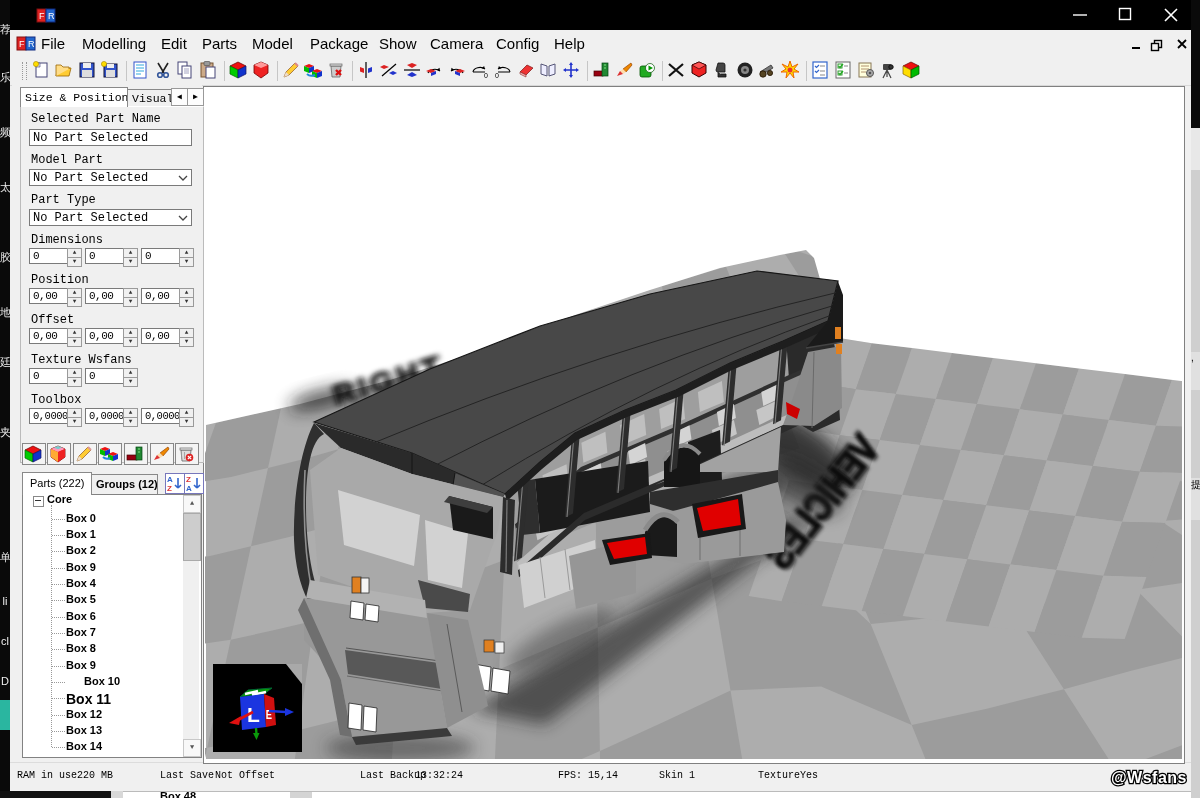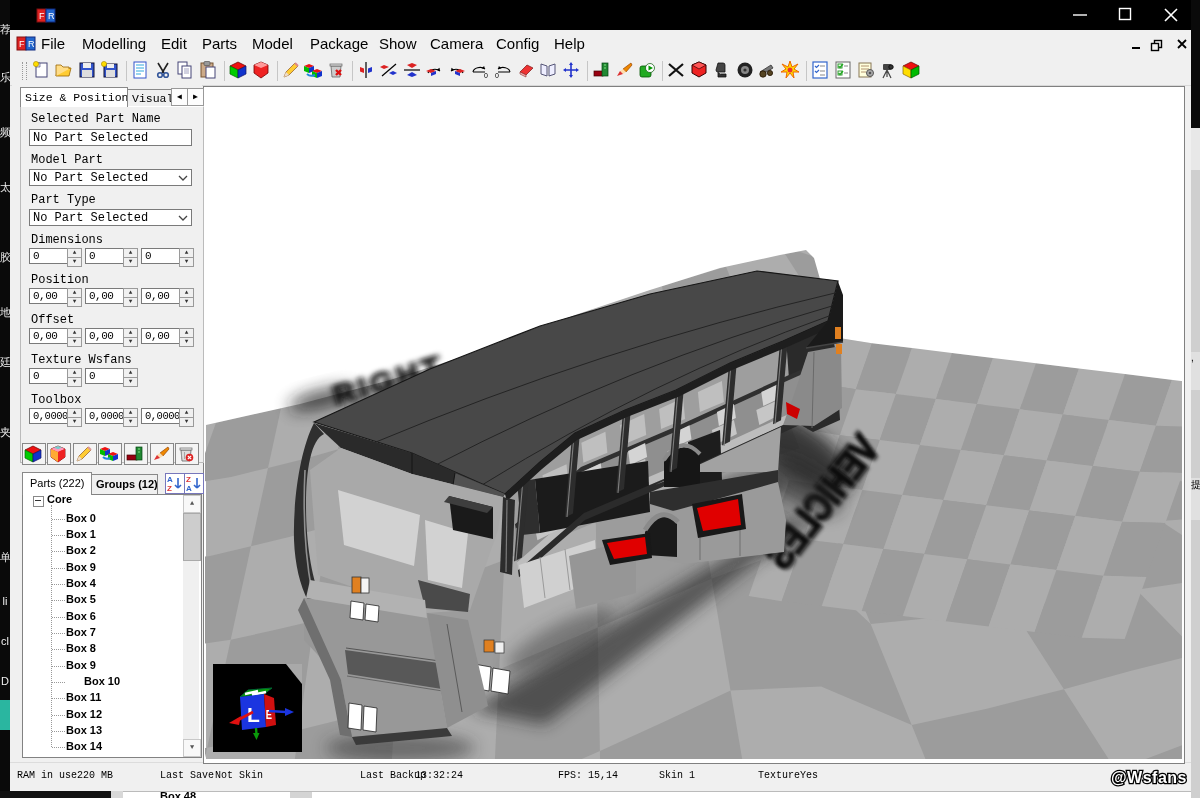--- a/index.html
+++ b/index.html
@@ -279,21 +279,21 @@
 <div class="ticon" style="left:891px"><svg width="20" height="20" viewBox="0 0 20 20">
             <polygon points="10,2 18,6 10,10 2,6" fill="#e11" stroke="#600" stroke-width="0.7"></polygon>
             <polygon points="2,6 10,10 10,18 2,14" fill="#fd0" stroke="#860" stroke-width="0.7"></polygon>
             <polygon points="18,6 10,10 10,18 18,14" fill="#0b0" stroke="#050" stroke-width="0.7"></polygon>
           </svg></div>
       </div>
     <div id="statusbar" class="abs">
       <span style="left:7px">RAM in use</span>
         <span style="left:67px">220 MB</span>
       <span style="left:150px">Last Save</span>
-        <span style="left:205px">Not Skin</span>
+        <span style="left:205px">Not Offset</span>
       <span style="left:350px">Last Backup</span>
         <span style="left:405px">13:32:24</span>
       <span style="left:548px">FPS: 15,14</span>
       <span style="left:649px">Skin 1</span>
       <span style="left:748px">Texture</span>
         <span style="left:790px">Yes</span>
       <svg style="position:absolute;left:1095px;top:3px" width="84" height="24" viewBox="0 0 84 24">
         <text x="82" y="17" text-anchor="end" font-family="Liberation Sans" font-weight="bold" font-size="16" fill="#fff" stroke="#000" stroke-width="2.6" paint-order="stroke" style="letter-spacing:0.5px">@Wsfans</text>
       </svg>
     </div>
@@ -669,21 +669,21 @@
 <div class="abs" style="left:54px;top:524.5px;font-weight:bold;font-size:11px;font-family:'Liberation Sans'">Box 6</div>
 <div class="abs" style="left:40px;top:531.5px;width:13px;height:1px;border-top:1px dotted #999"></div>
 <div class="abs" style="left:54px;top:540.8px;font-weight:bold;font-size:11px;font-family:'Liberation Sans'">Box 7</div>
 <div class="abs" style="left:40px;top:547.8px;width:13px;height:1px;border-top:1px dotted #999"></div>
 <div class="abs" style="left:54px;top:557.1px;font-weight:bold;font-size:11px;font-family:'Liberation Sans'">Box 8</div>
 <div class="abs" style="left:40px;top:564.1px;width:13px;height:1px;border-top:1px dotted #999"></div>
 <div class="abs" style="left:54px;top:573.5px;font-weight:bold;font-size:11px;font-family:'Liberation Sans'">Box 9</div>
 <div class="abs" style="left:40px;top:580.5px;width:13px;height:1px;border-top:1px dotted #999"></div>
 <div class="abs" style="left:72px;top:589.8px;font-weight:bold;font-size:11px;font-family:'Liberation Sans'">Box 10</div>
 <div class="abs" style="left:40px;top:596.8px;width:13px;height:1px;border-top:1px dotted #999"></div>
-<div class="abs" style="left:54px;top:606.1px;font-weight:bold;font-size:11px;font-family:'Liberation Sans'">Box 11</div>
+<div class="abs" style="left:54px;top:606.1px;font-weight:bold;font-size:14px;font-family:'Liberation Sans'">Box 11</div>
 <div class="abs" style="left:40px;top:613.1px;width:13px;height:1px;border-top:1px dotted #999"></div>
 <div class="abs" style="left:54px;top:622.5px;font-weight:bold;font-size:11px;font-family:'Liberation Sans'">Box 12</div>
 <div class="abs" style="left:40px;top:629.5px;width:13px;height:1px;border-top:1px dotted #999"></div>
 <div class="abs" style="left:54px;top:638.8px;font-weight:bold;font-size:11px;font-family:'Liberation Sans'">Box 13</div>
 <div class="abs" style="left:40px;top:645.8px;width:13px;height:1px;border-top:1px dotted #999"></div>
 <div class="abs" style="left:54px;top:655.1px;font-weight:bold;font-size:11px;font-family:'Liberation Sans'">Box 14</div>
 <div class="abs" style="left:40px;top:662.1px;width:13px;height:1px;border-top:1px dotted #999"></div>
 <div class="abs" style="left:39px;top:420px;width:1px;height:242px;border-left:1px dotted #999"></div>
 <div class="abs" style="left:171px;top:410px;width:16px;height:260px;background:#f0f0f0"></div>
 <div class="abs" style="left:171px;top:410px;width:16px;height:16px;background:#f8f8f8;border:1px solid #c8c8c8;text-align:center;font-size:7px;line-height:15px;color:#555">▲</div>

